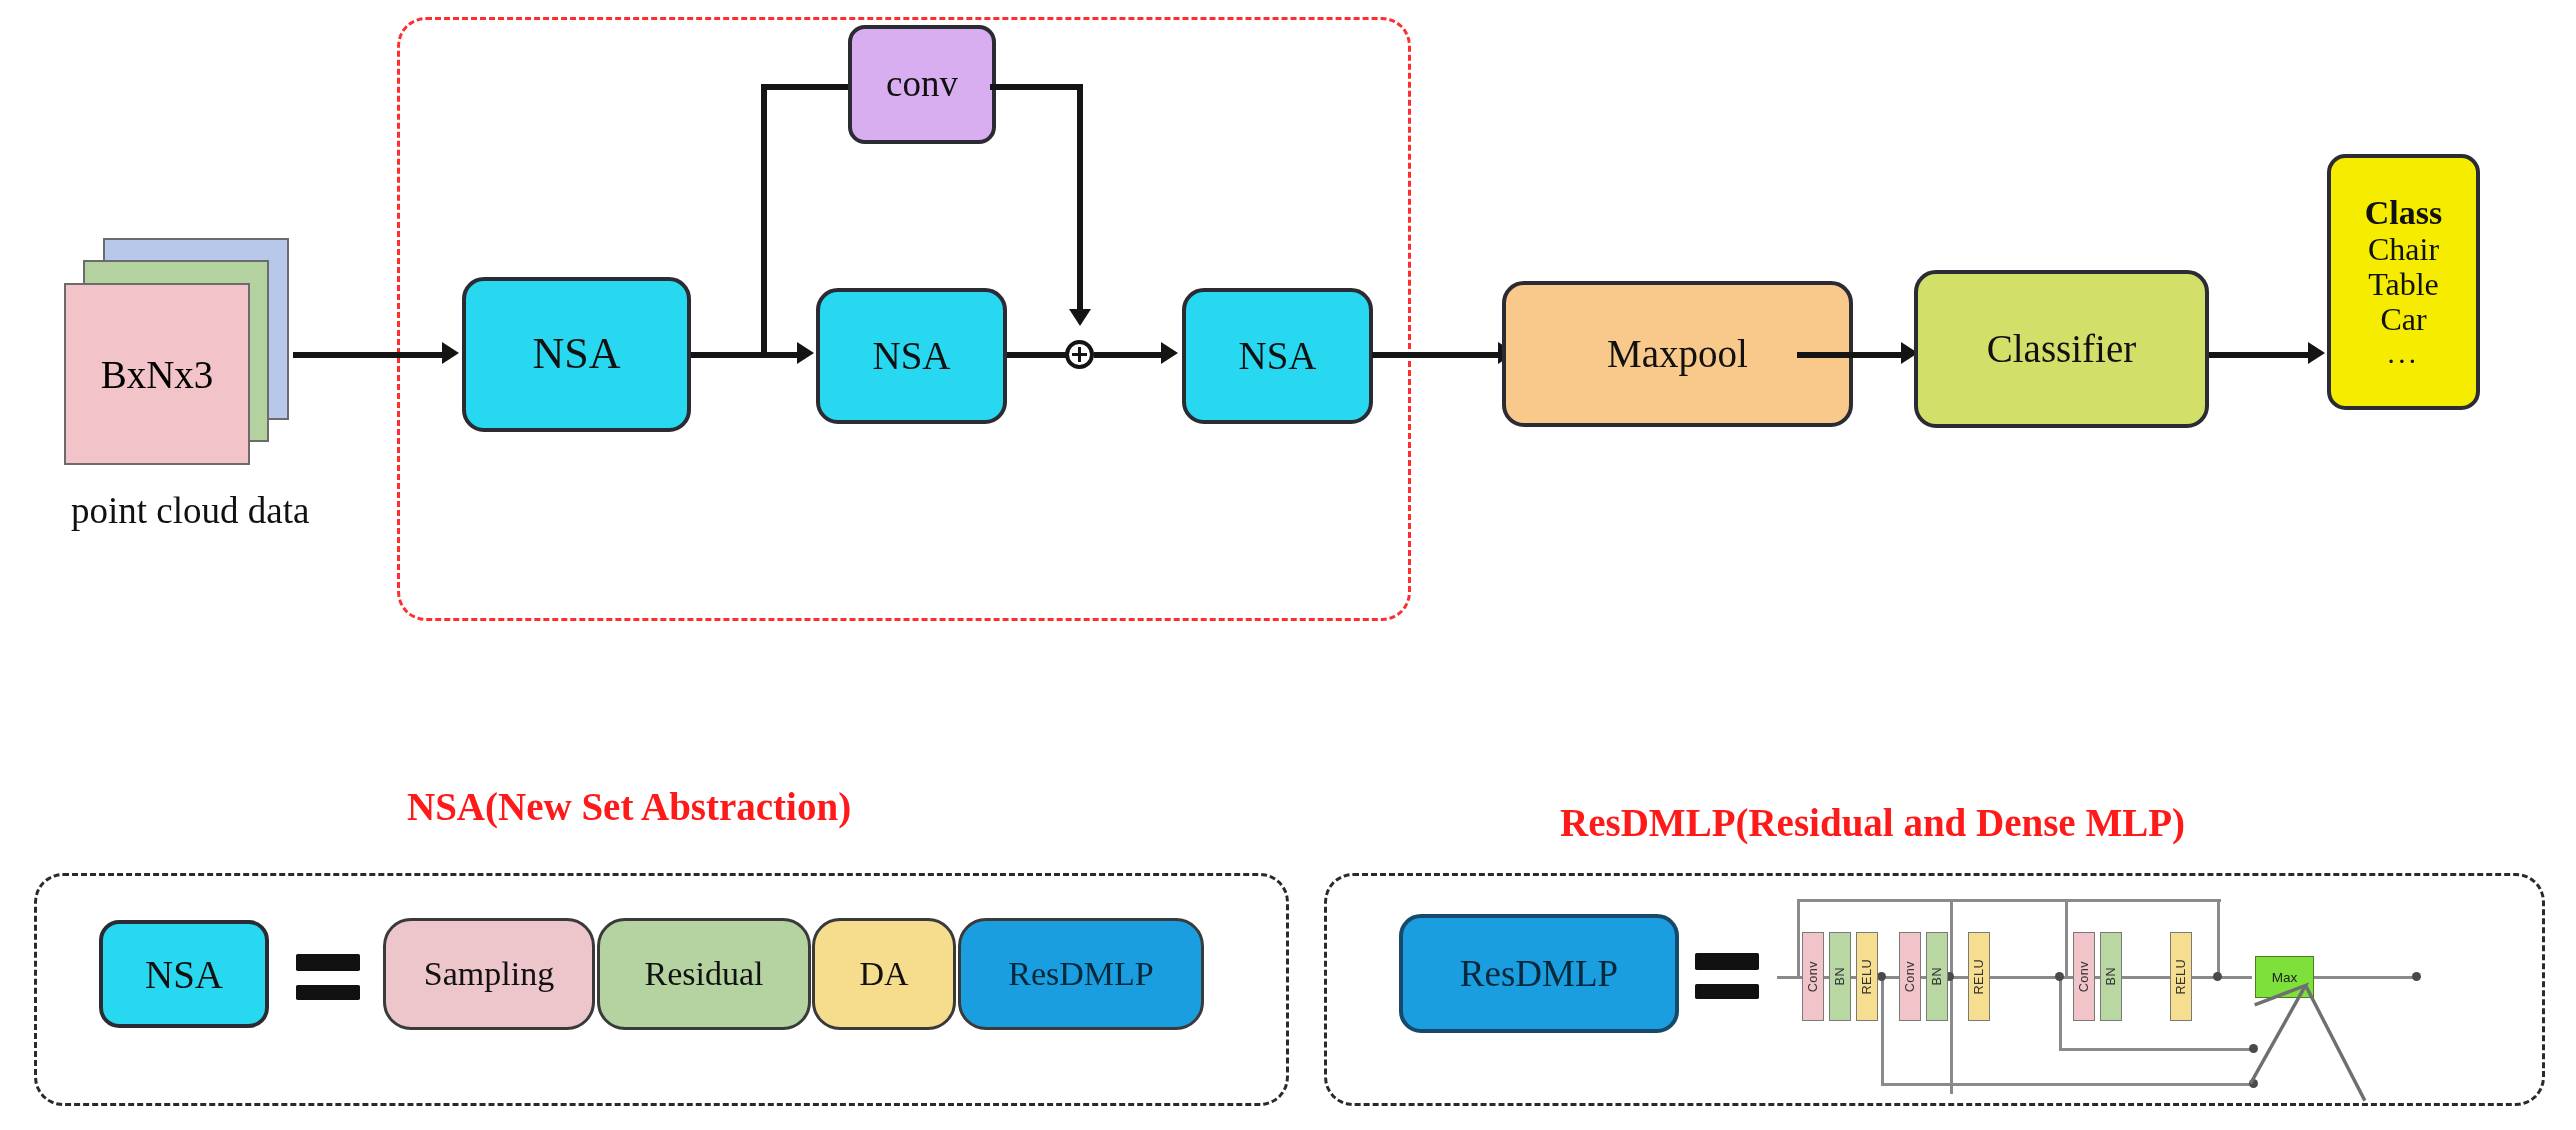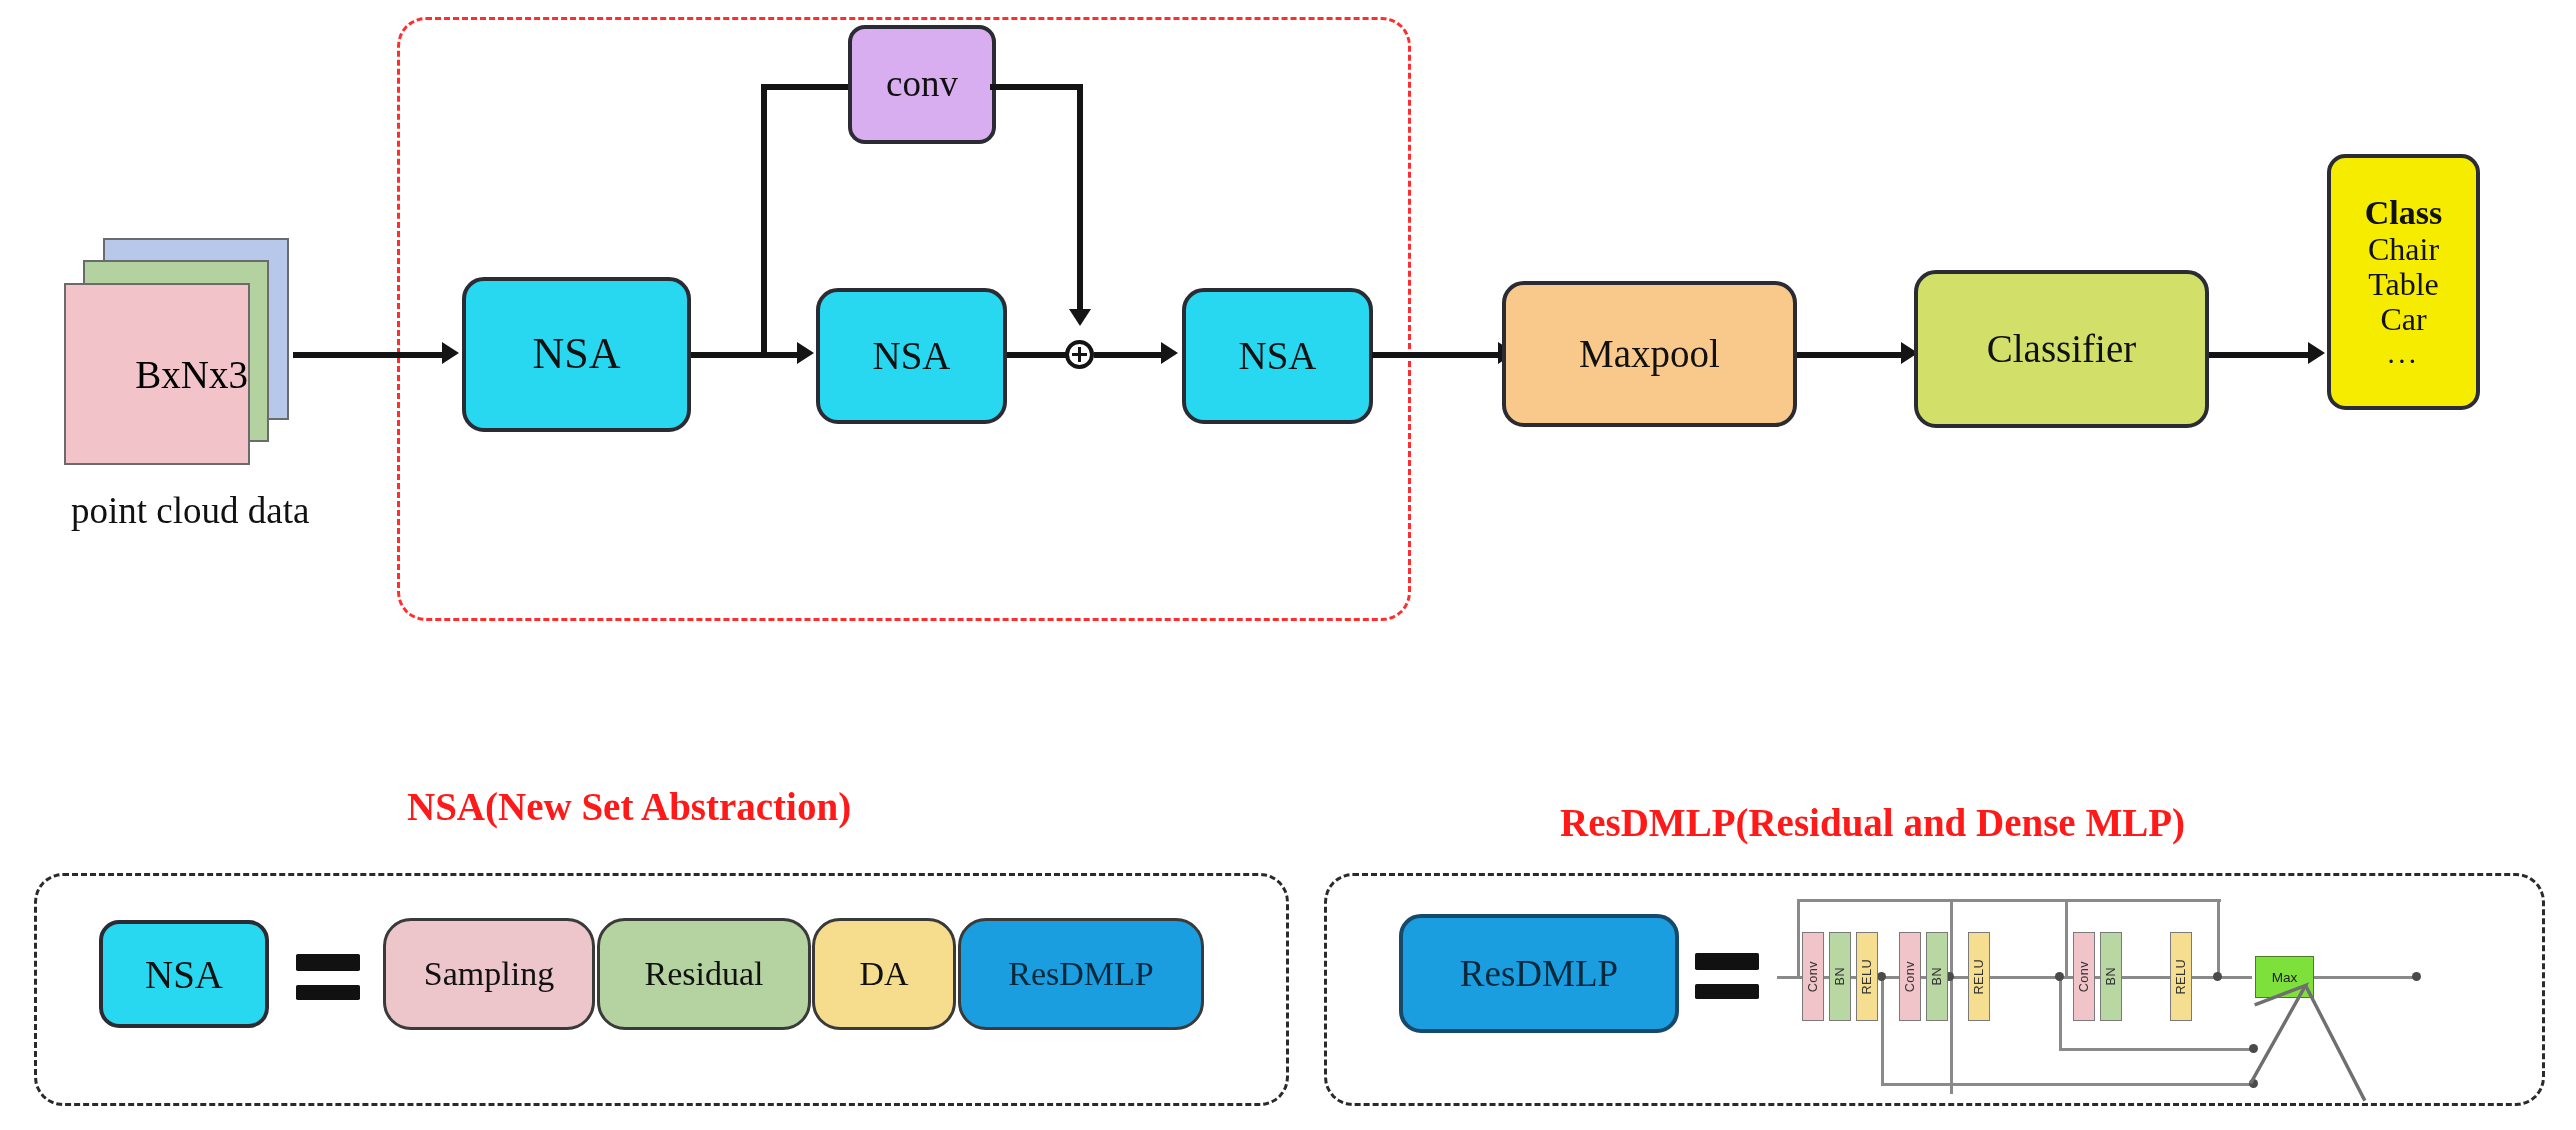--- a/index.html
+++ b/index.html
@@ -73,21 +73,21 @@
 <body>
 
 <div id="stage">
 
   <div class="dashed-red" style="left:397px;top:17px;width:1014px;height:604px;"></div>
 
   <div>
     <div class="card" style="left:103px;top:238px;width:186px;height:182px;background:#b7c8ea;"></div>
     <div class="card" style="left:83px;top:260px;width:186px;height:182px;background:#b4d2a0;"></div>
     <div class="card" style="left:64px;top:283px;width:186px;height:182px;background:#f2c3c8;
-                display:flex;align-items:center;justify-content:flex-end;">
+                display:flex;align-items:center;justify-content:center;">
       <span style="font-size:39px;">BxNx3</span>
     </div>
   </div>
   <div class="card-label" style="left:47px;top:489px;">point cloud data</div>
 
   <div class="hline" style="left:293px;top:352px;width:151px;"></div>
   <div class="arrow-r" style="left:442px;top:342px;"></div>
 
   <div class="node" style="left:462px;top:277px;width:229px;height:155px;background:#28d7f0;font-size:44px;">
     <span>NSA</span>
@@ -117,21 +117,21 @@
   <div class="hline" style="left:1094px;top:352px;width:70px;"></div>
   <div class="arrow-r" style="left:1161px;top:342px;"></div>
 
   <div class="node" style="left:1182px;top:288px;width:191px;height:136px;background:#28d7f0;font-size:39px;">
     <span>NSA</span>
   </div>
 
   <div class="hline" style="left:1372px;top:352px;width:128px;"></div>
   <div class="arrow-r" style="left:1498px;top:342px;"></div>
 
-  <div class="node" style="left:1502px;top:281px;width:295px;height:146px;background:#f9c98b;font-size:39px;">
+  <div class="node" style="left:1502px;top:281px;width:351px;height:146px;background:#f9c98b;font-size:39px;">
     <span>Maxpool</span>
   </div>
 
   <div class="hline" style="left:1797px;top:352px;width:107px;"></div>
   <div class="arrow-r" style="left:1901px;top:342px;"></div>
 
   <div class="node" style="left:1914px;top:270px;width:295px;height:158px;background:#d2e06a;font-size:39px;">
     <span>Classifier</span>
   </div>
 

